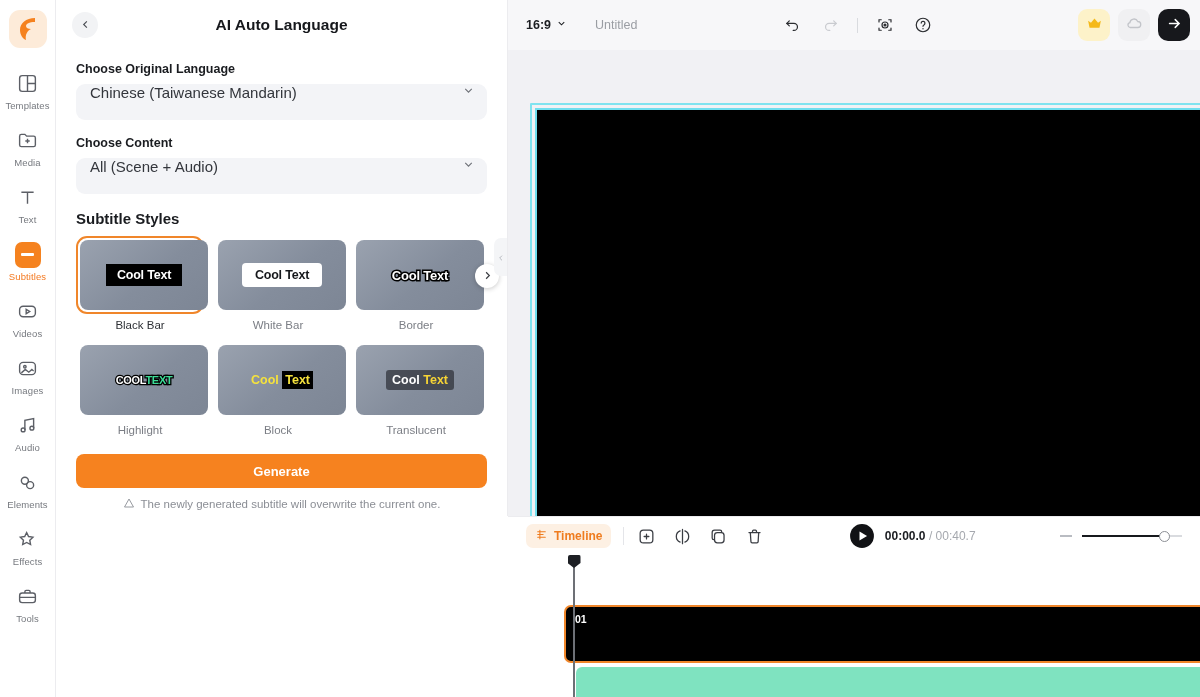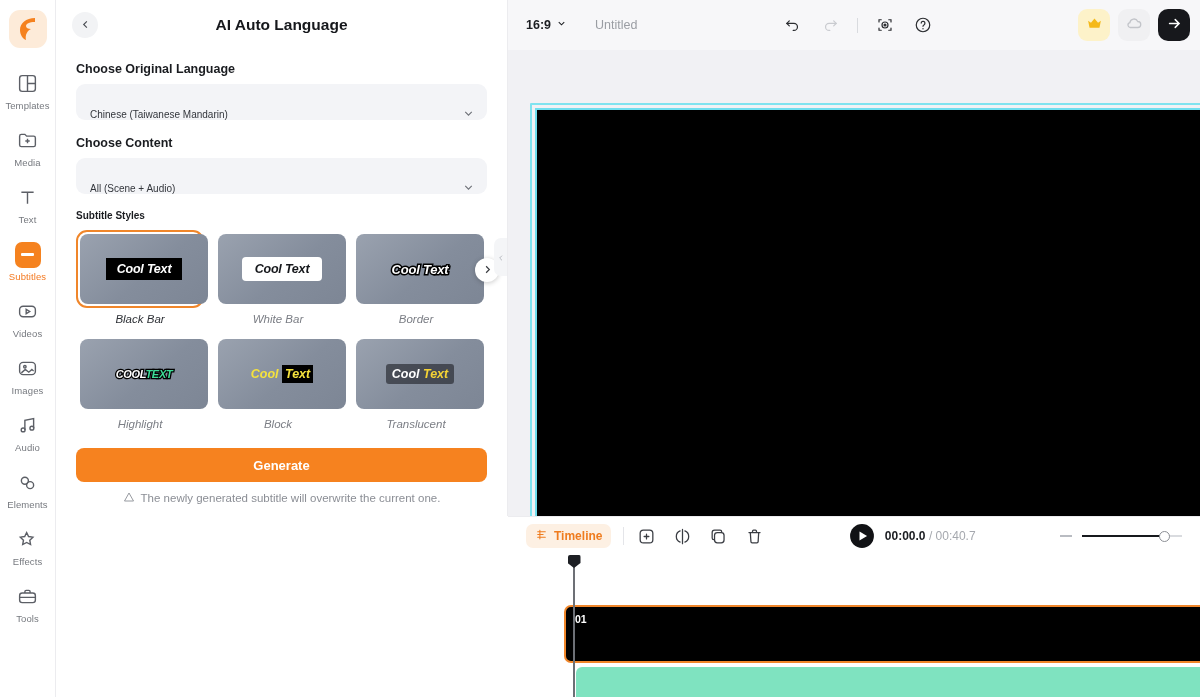--- a/index.html
+++ b/index.html
@@ -50,29 +50,29 @@
     margin-left: 16px; cursor: pointer; color: #4a4d53;
   }
   .panel-title {
     position: absolute; left: 0; right: 0; text-align: center;
     font-size: 15.5px; font-weight: bold; color: #16181c; pointer-events:none;
   }
   .panel-body { padding: 12px 20px 0 20px; }
   .field-label { font-size: 12.5px; font-weight: bold; color: #1a1c20; margin-bottom: 8px; }
   .select {
     height: 36px; background: #f3f4f7; border-radius: 9px;
-    display: flex; align-items: flex-end; padding: 0 12px 0 14px;
-    font-size: 10px; color: #33363c; cursor: pointer; margin-bottom: 16px;
+    display: flex; align-items: flex-start; padding: 0 12px 0 14px;
+    font-size: 15px; color: #33363c; cursor: pointer; margin-bottom: 16px;
   }
   .select .val { flex: 1; }
   .chev { color: #6d7077; display: flex; }
 
-  .styles-title { font-size: 10px; font-weight: bold; color: #1a1c20; margin: 2px 0 9px 0; }
+  .styles-title { font-size: 15px; font-weight: bold; color: #1a1c20; margin: 2px 0 9px 0; }
   .grid { display: grid; grid-template-columns: repeat(3, 128px); gap: 10px 10px; }
-  .style-cell { width: 128px; cursor: pointer; font-style: italic; }
+  .style-cell { width: 128px; cursor: pointer; }
   .thumb {
     width: 128px; height: 70px; border-radius: 8px;
     background: linear-gradient(140deg, #9aa2af 0%, #848d9c 55%, #7d8695 100%);
     display: flex; align-items: center; justify-content: center;
     position: relative;
   }
   .style-cell.selected .thumb-wrap {
     border: 2px solid #f0862a; border-radius: 11px; padding: 2px;
   }
   .thumb-wrap { padding: 2px; border: 2px solid transparent; border-radius: 11px; }

